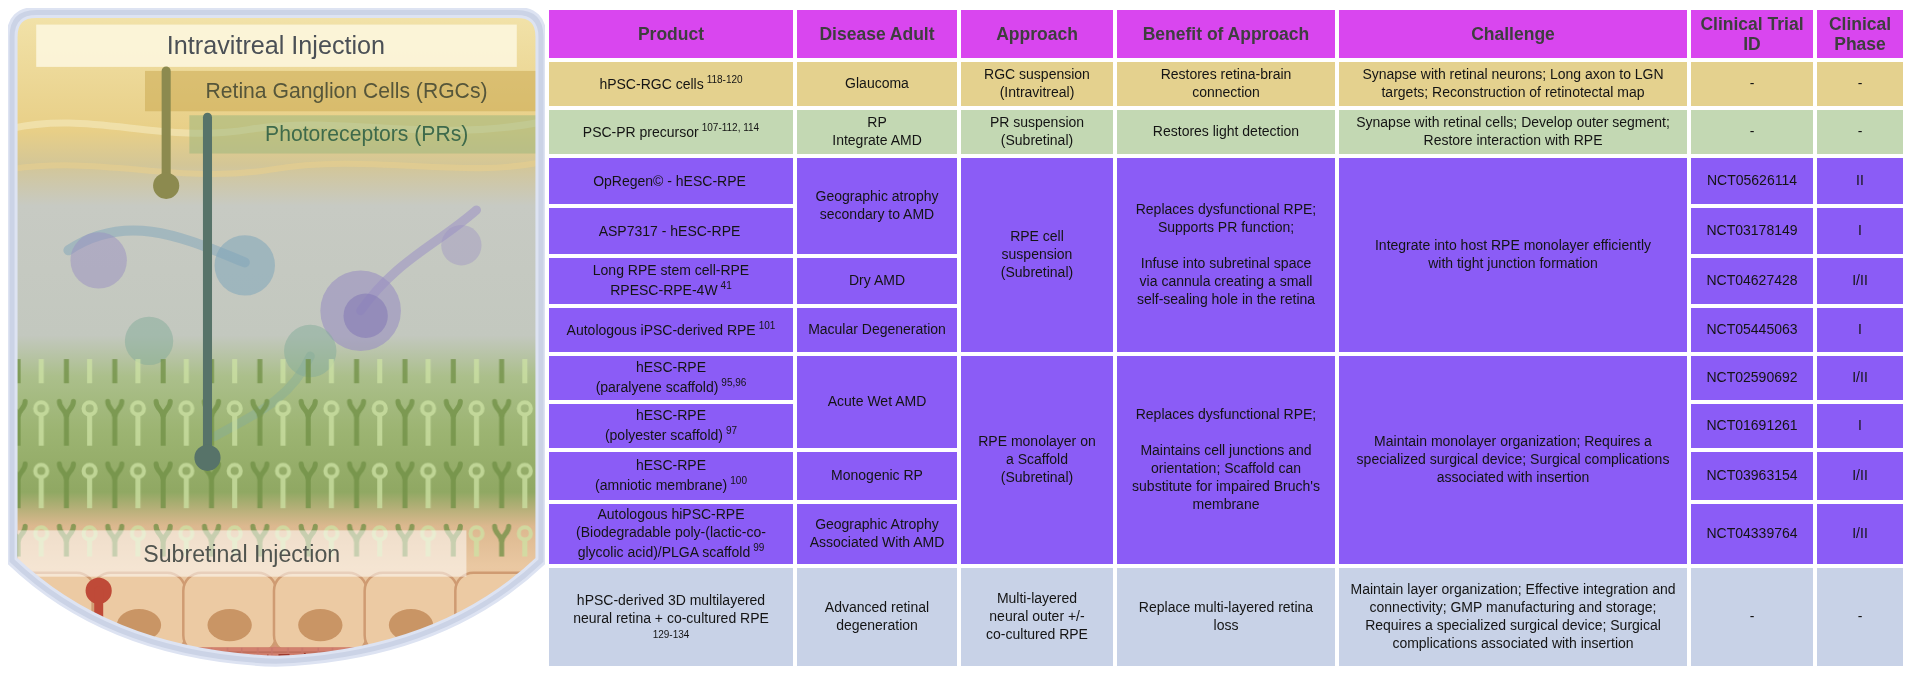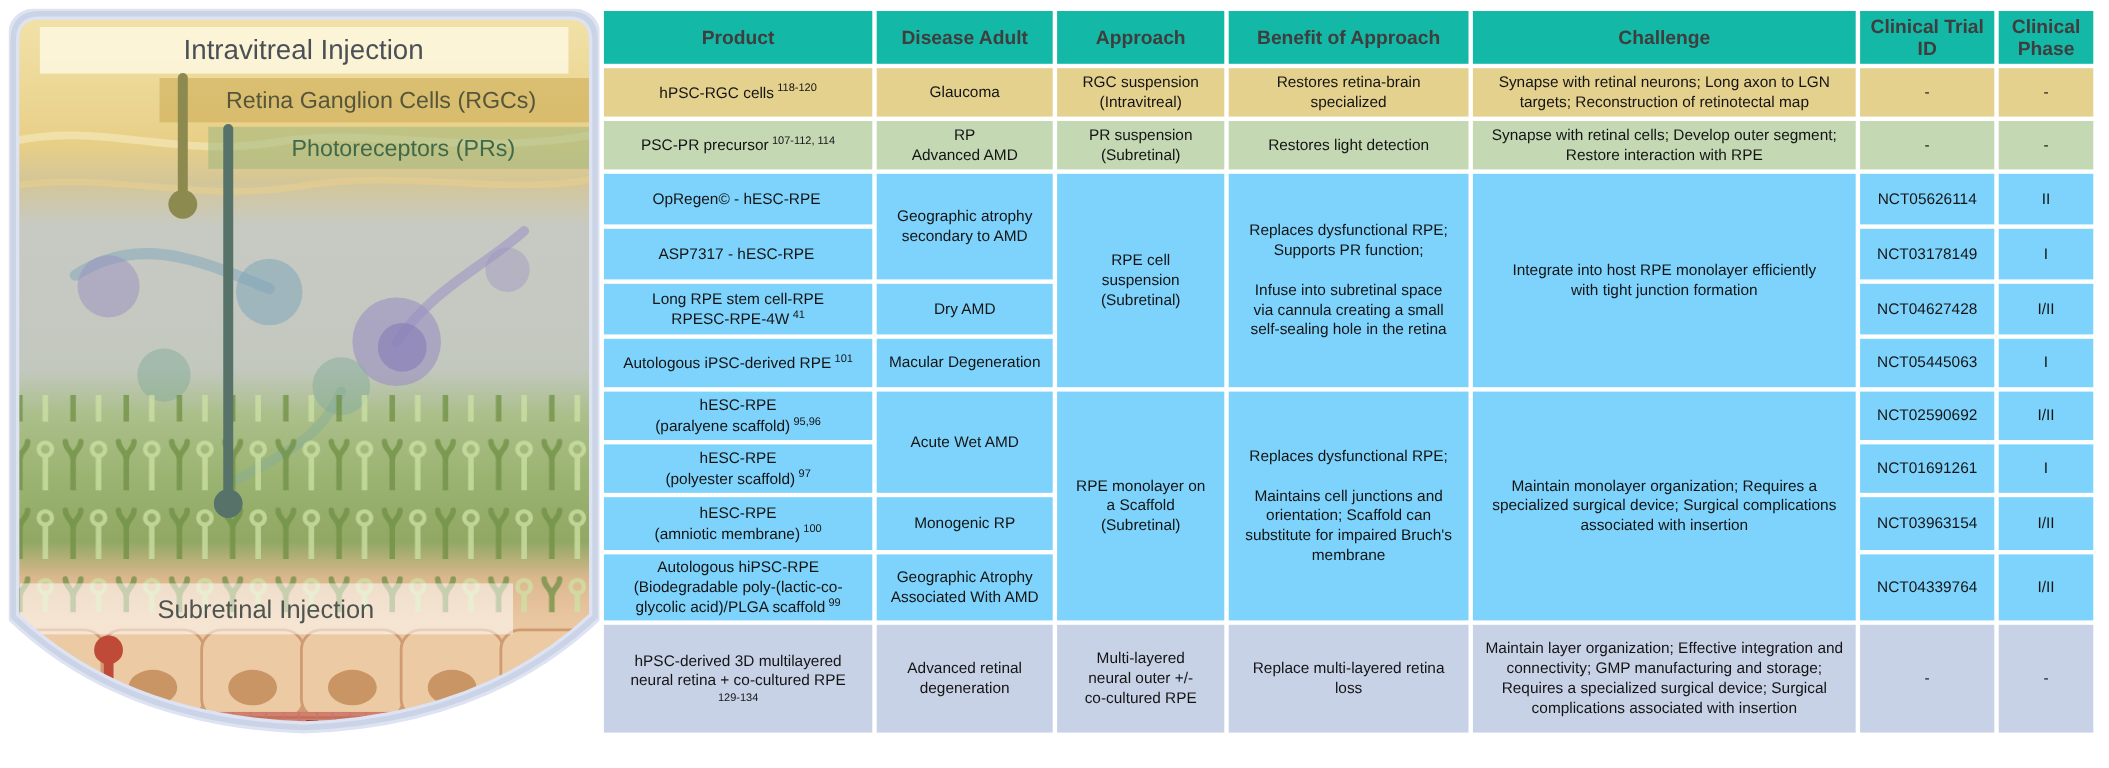--- a/index.html
+++ b/index.html
@@ -26,33 +26,33 @@
   #therapy-table th, #therapy-table td {
     text-align: center;
     vertical-align: middle;
     padding: 2px 6px;
     font-size: 14px;
     line-height: 1.28;
     color: #141414;
     overflow: hidden;
   }
   #therapy-table th {
-    background: #14b8a6;
+    background: #d946ef;
     color: #3e3e3e;
     font-size: 17.5px;
     font-weight: bold;
     height: 44px;
     line-height: 1.15;
   }
   .pre { white-space: pre-line; text-align: center; }
   sup { font-size: 10px; margin-left: 3px; text-align: center; }
   sup.block-sup { display: block; margin-left: 0; margin-top: 1px; }
   .bg-y { background: #e4d18e; }
   .bg-g { background: #c3d8b3; }
-  .bg-c { background: #7dd3fc; }
+  .bg-c { background: #8b5cf6; }
   .bg-b { background: #c8d2e7; }
   .challenge-cell { font-size: 13.5px; margin-left: 12px; }
   tr.r-std  td { height: 40px; }
   tr.r-g1a  td { height: 42px; }
   tr.r-g2c  td { height: 44px; }
   tr.r-g2d  td { height: 56px; }
   tr.r-blue td { height: 94px; }
 </style>
 </head>
 <body>
@@ -187,30 +187,30 @@
     </tr>
   </thead>
   <tbody>
 
     <tr class="r-std">
       <td class="bg-y"><span class="pre">hPSC-RGC cells</span><sup>118-120</sup></td>
       <td class="bg-y pre">Glaucoma</td>
       <td class="bg-y pre">RGC suspension
 (Intravitreal)</td>
       <td class="bg-y pre">Restores retina-brain
-specialized</td>
+connection</td>
       <td class="bg-y pre challenge-cell">Synapse with retinal neurons; Long axon to LGN targets; Reconstruction of retinotectal map</td>
       <td class="bg-y">-</td>
       <td class="bg-y">-</td>
     </tr>
 
     <tr class="r-std">
       <td class="bg-g"><span class="pre">PSC-PR precursor</span><sup>107-112, 114</sup></td>
       <td class="bg-g pre">RP
-Advanced AMD</td>
+Integrate AMD</td>
       <td class="bg-g pre">PR suspension
 (Subretinal)</td>
       <td class="bg-g pre">Restores light detection</td>
       <td class="bg-g pre challenge-cell">Synapse with retinal cells; Develop outer segment; Restore interaction with RPE</td>
       <td class="bg-g">-</td>
       <td class="bg-g">-</td>
     </tr>
 
     <tr class="r-g1a">
       <td class="bg-c"><span class="pre">OpRegen© - hESC-RPE</span><sup></sup></td>

